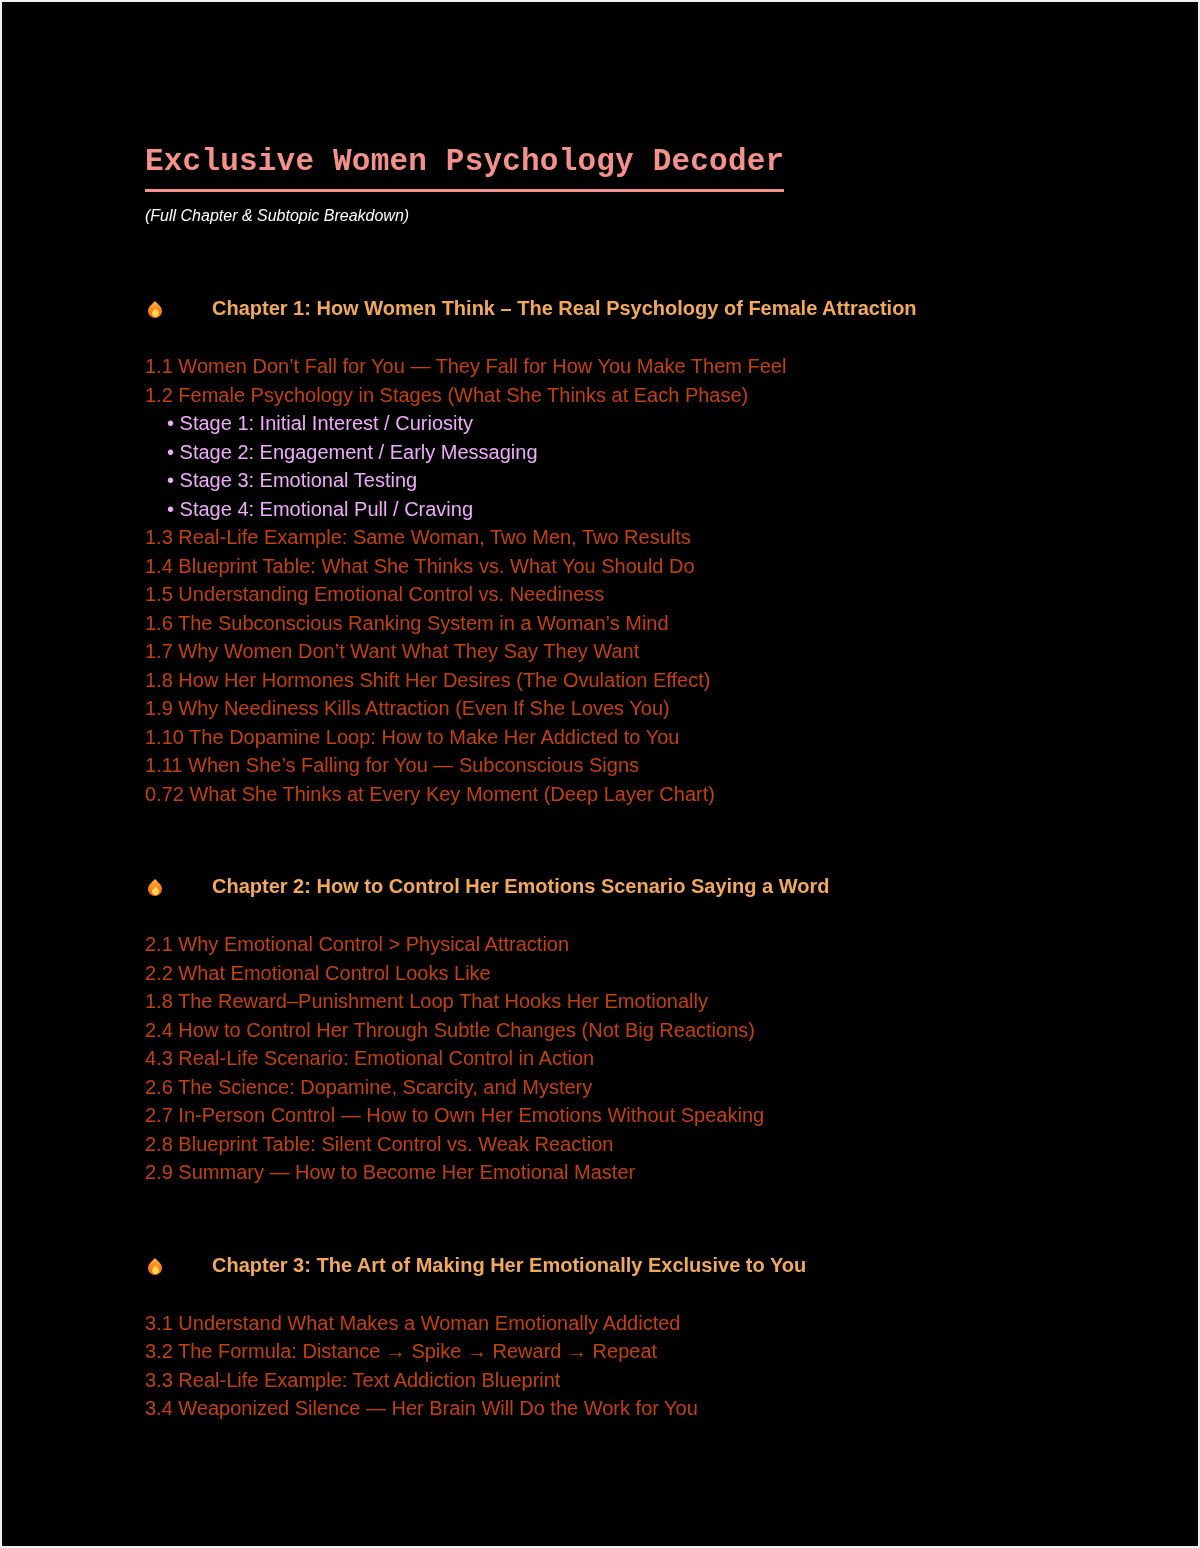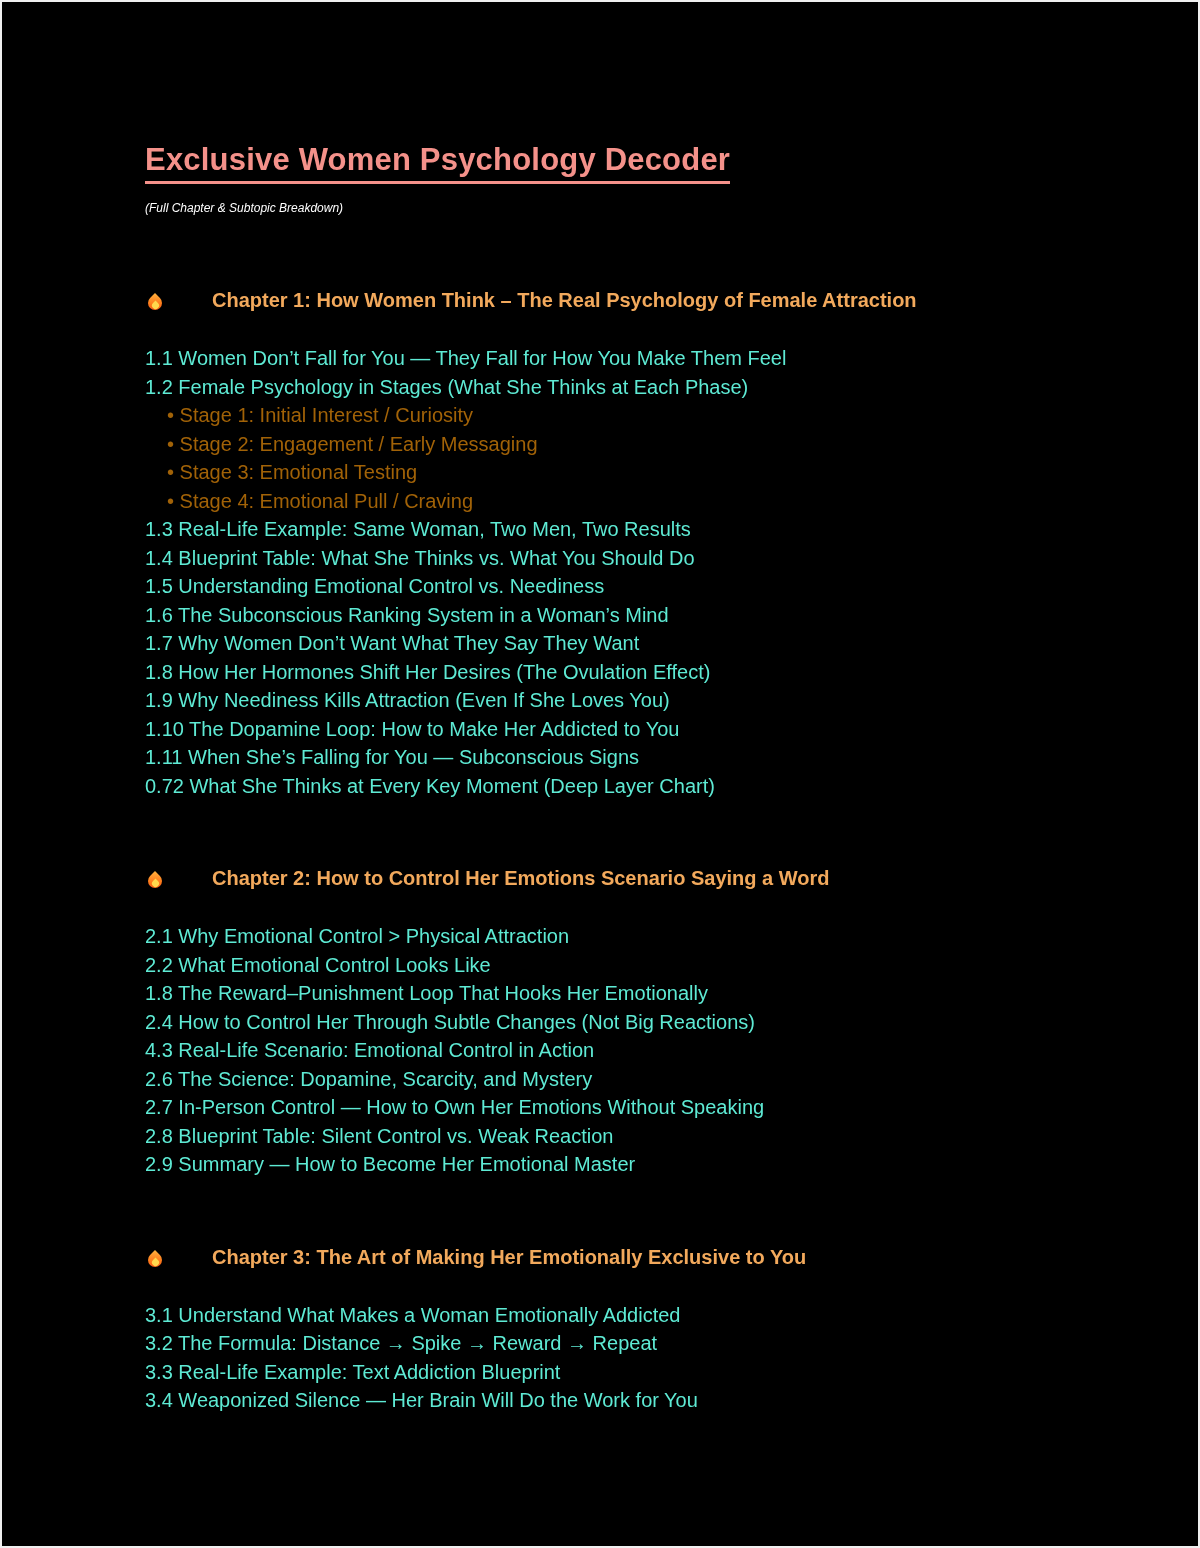--- a/index.html
+++ b/index.html
@@ -20,25 +20,26 @@
   h1 {
     margin: 0 0 10px 0;
     font-size: 31px;
     font-weight: bold;
     color: #f4918a;
     letter-spacing: 0.2px;
   }
   h1 .title-text {
     display: inline-block;
     border-bottom: 3px solid #f4918a;
-    padding-bottom: 3px;
+    padding-bottom: 10px;
+    font-family: Liberation Mono, monospace;
   }
   .subtitle {
     margin: 0;
-    font-size: 12px;
+    font-size: 16px;
     font-style: italic;
     color: #ffffff;
     line-height: 28px;
   }
   .chapter {
     margin-top: 64px;
   }
   .chapter-heading {
     display: flex;
     align-items: center;
@@ -72,26 +73,26 @@
     position: absolute;
     bottom: 3px;
     left: 6.5px;
     width: 7px;
     height: 7px;
     background: #ffd84d;
     border-radius: 0 50% 50% 50%;
     transform: rotate(45deg);
   }
   .item {
-    color: #5eead4;
+    color: #c2410c;
     font-size: 20px;
     line-height: 28.5px;
   }
   .subitem {
-    color: #a16207;
+    color: #f0abfc;
     font-size: 20px;
     line-height: 28.5px;
     padding-left: 22px;
   }
   .subitem::before {
     content: "• ";
   }
 </style>
 </head>
 <body>

